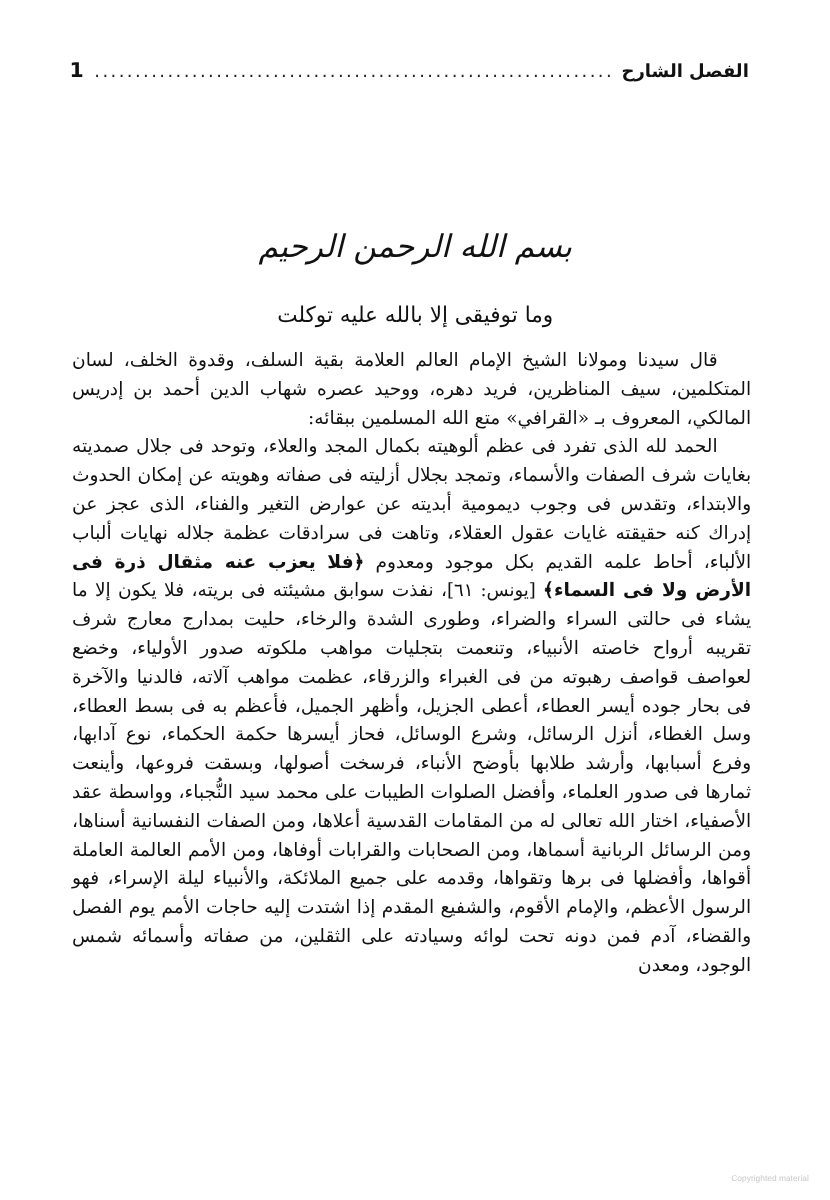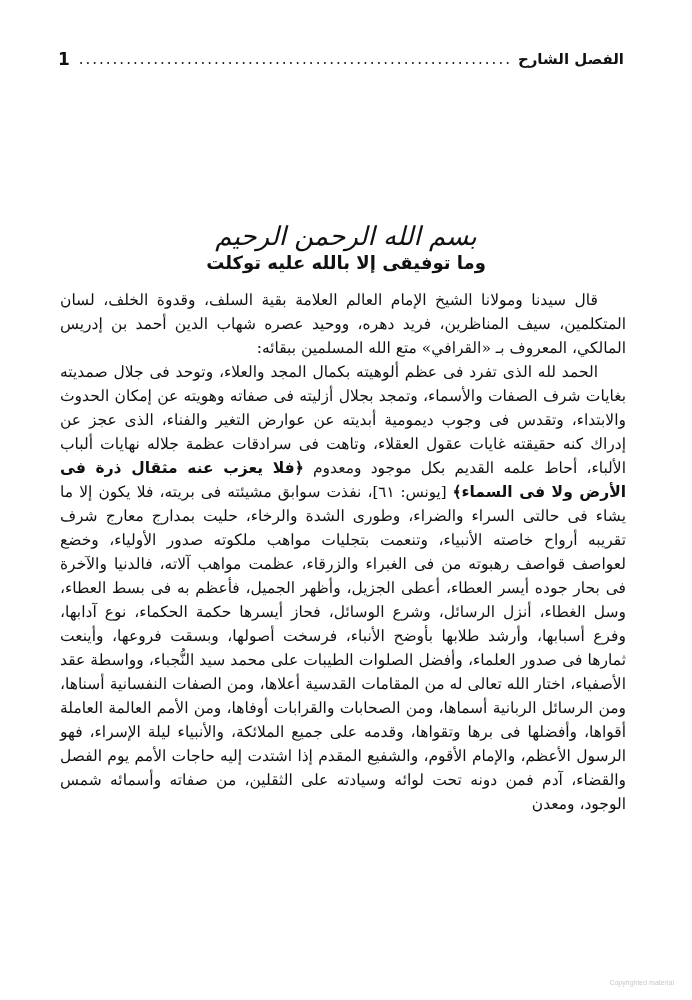--- a/index.html
+++ b/index.html
@@ -23,27 +23,26 @@
     color: #222;
   }
   .page-header .page-num { white-space: nowrap; font-size: 17px; }
 
   .basmala {
     position: absolute; top: 190px; left: 0; right: 0;
     text-align: center; direction: rtl;
     font-family: "DejaVu Serif", serif;
     font-size: 26px; font-style: italic; letter-spacing: -1px;
     color: #111;
-    margin-top: 31px;
   }
   .subtitle {
     position: absolute; top: 252px; left: 0; right: 0;
     text-align: center; direction: rtl;
     font-family: "DejaVu Sans", sans-serif;
-    font-weight: bold; font-size: 18px;
+    font-weight: normal; font-size: 18px;
   }
   .body-text {
     position: absolute; top: 288px; left: 60px; right: 66px;
     direction: rtl; text-align: justify;
     font-family: "DejaVu Serif", serif;
     font-size: 15.5px; line-height: 24px;
   }
   .body-text p { margin: 0; text-indent: 28px; text-align-last: right; }
   .body-text .quran { font-weight: bold; font-family: "DejaVu Sans", sans-serif; }
   .body-text .ref { font-size: 15px; }

